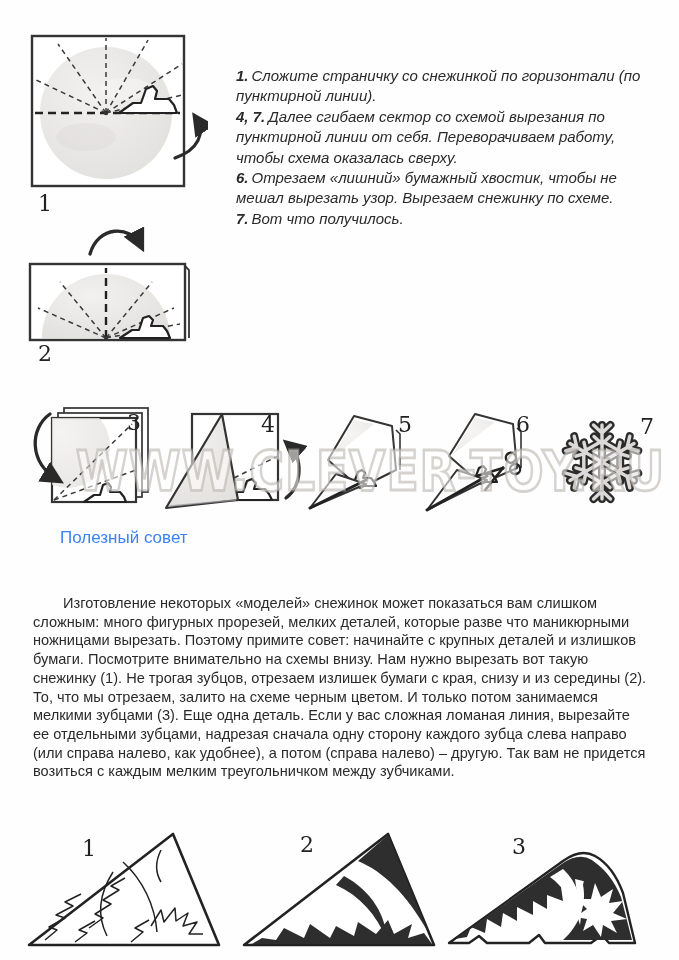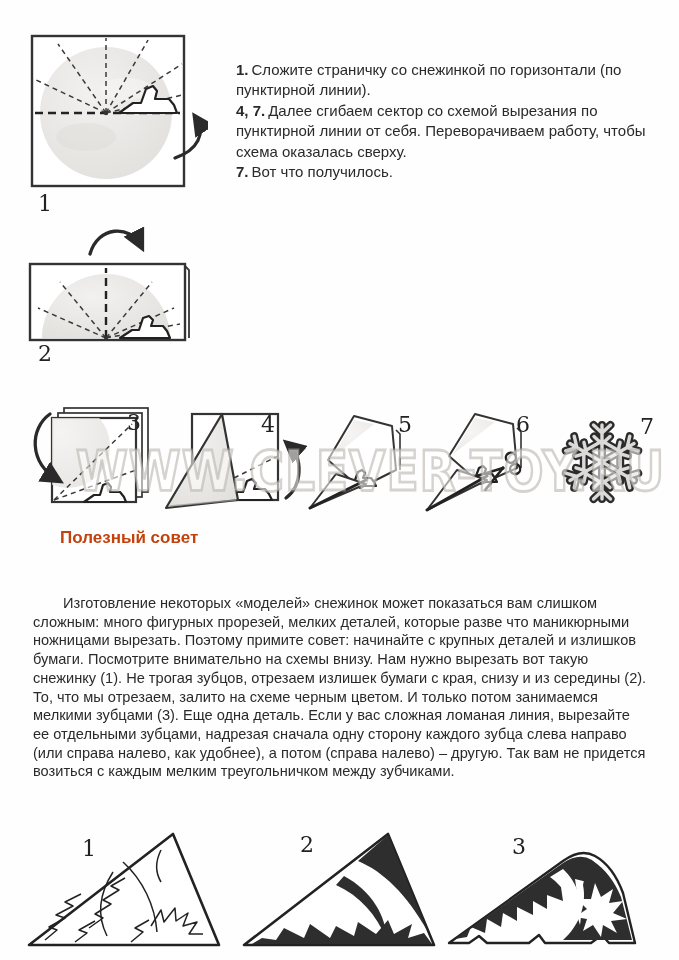--- a/index.html
+++ b/index.html
@@ -6,28 +6,28 @@
   .page{
     position:relative;width:679px;height:960px;margin:0 auto;
     background:#fefefe;overflow:hidden;
     font-family:"Liberation Sans",sans-serif;color:#2a2a2a;
   }
   .abs{position:absolute;}
   .title{
     left:232px;top:24px;width:436px;
     font-size:19px;font-weight:bold;color:#1b1b1b;letter-spacing:.2px;
   }
-  .steps{left:236px;top:60px;width:428px;}
+  .steps{left:236px;top:66px;width:428px;font-style:italic;}
   .steps p{margin:0;font-size:15px;line-height:20.4px;}
   .step-num{font-weight:bold;margin-right:3px;}
   .num-label{
     position:absolute;font-family:"DejaVu Serif",serif;
     font-size:22px;color:#222;line-height:1;
   }
-  .advice-h{left:60px;top:528px;font-size:17px;font-weight:bold;color:#c2410c;}
+  .advice-h{left:60px;top:528px;font-size:17px;font-weight:normal;color:#3b82f6;}
   .advice-p{
     left:33px;top:560px;width:616px;
     font-size:14.6px;line-height:18.7px;text-indent:30px;margin-top:34px;
   }
   .watermark{
     left:76px;top:438px;z-index:6;white-space:nowrap;
     font-family:"DejaVu Sans",sans-serif;font-weight:bold;font-size:47px;
     letter-spacing:1px;color:rgba(255,255,255,0.55);
     -webkit-text-stroke:2.4px rgba(180,174,168,0.55);
     transform:scaleY(1.18);transform-origin:left top;
@@ -98,20 +98,21 @@
       <circle cx="78" cy="120" r="2" fill="#333"></circle>
       <path class="boot" d="M92 120 L104 112 L111 112 L115 100 L121 98 L125 102 L123 108 L135 108 L139 113 L142 120 Z"></path>
     </svg>
   </div>
   <span class="num-label" style="left:38px;top:343px;">2</span>
 
 
   <div class="abs steps">
     <p class="step"><span class="step-num">1.</span><span>Сложите страничку со снежинкой по горизонтали (по пунктирной линии).</span></p>
     <p class="step"><span class="step-num">4, 7.</span><span>Далее сгибаем сектор со схемой вырезания по пунктирной линии от себя. Переворачиваем работу, чтобы схема оказалась сверху.</span></p>
+    <p class="step"><span class="step-num">6.</span><span>Отрезаем «лишний» бумажный хвостик, чтобы не мешал вырезать узор. Вырезаем снежинку по схеме.</span></p>
     <p class="step"><span class="step-num">7.</span><span>Вот что получилось.</span></p>
   </div>
 
   <div class="abs" style="left:28px;top:406px;">
     <svg width="138" height="104" viewBox="0 0 138 104">
       <defs>
         <marker id="ah3" viewBox="0 0 10 10" refX="7" refY="5" markerWidth="7" markerHeight="7" orient="auto-start-reverse">
           <path d="M0,0 L10,5 L0,10 Z" fill="#2a2a2a"></path>
         </marker>
         <clipPath id="c3">

